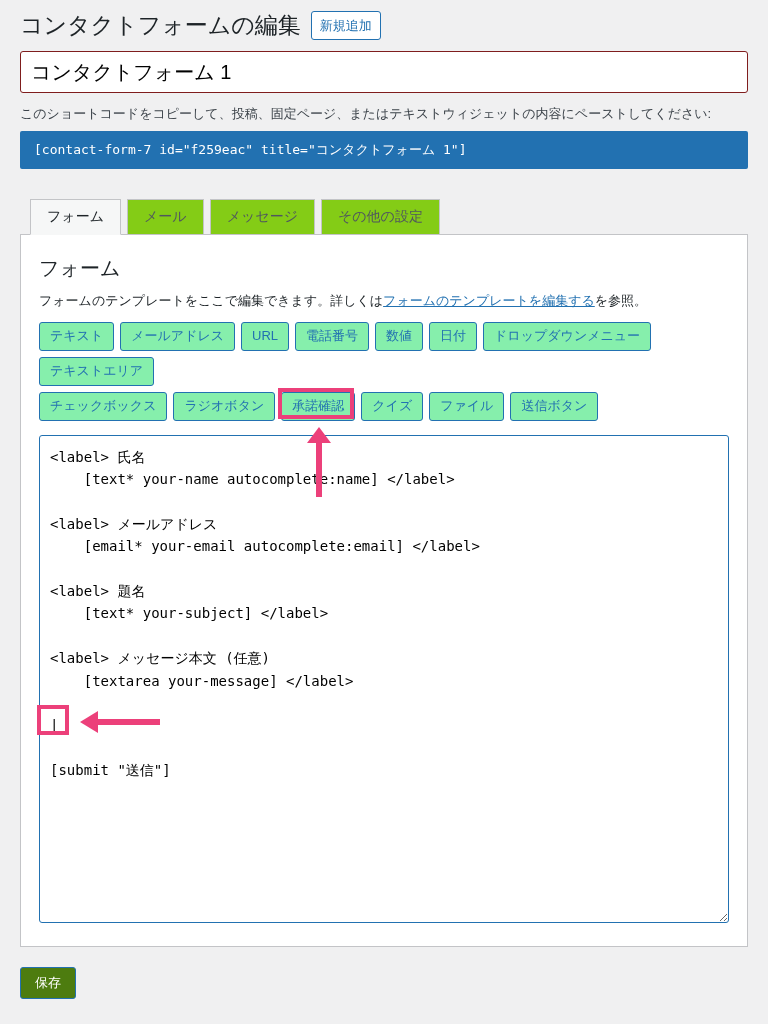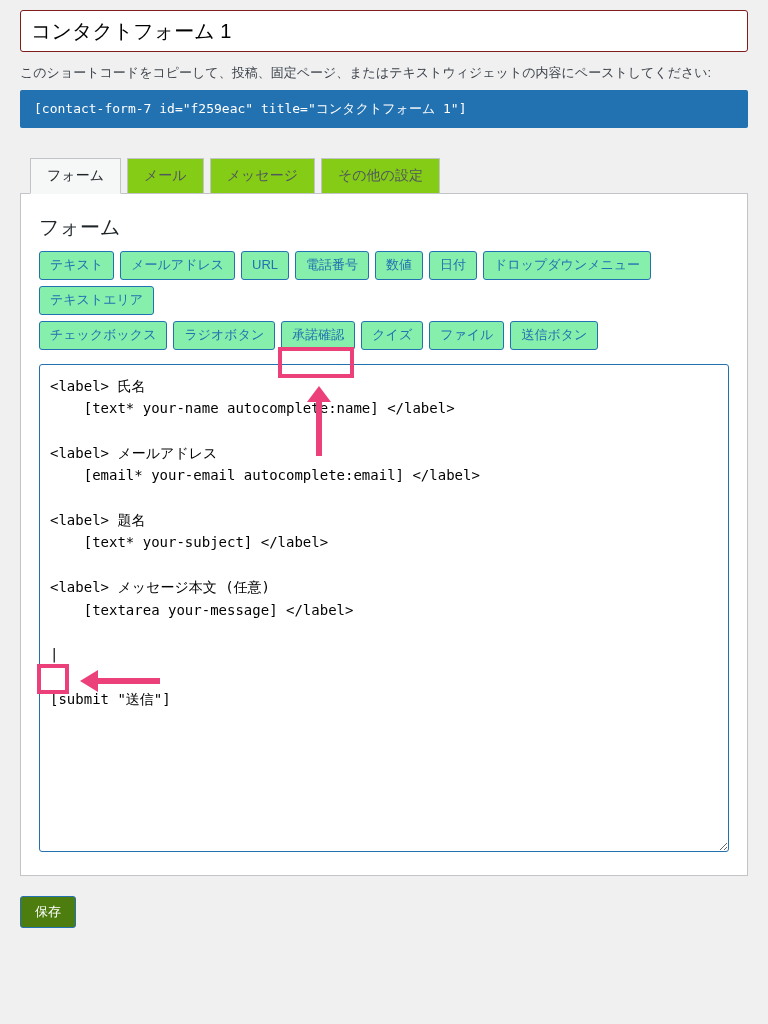--- a/index.html
+++ b/index.html
@@ -153,36 +153,43 @@
     .arrow {
       position: absolute;
       pointer-events: none;
     }
   </style>
 </head>
 <body>
 
 <div class="wrap" style="position:relative;">
 
+  <div class="header-row">
+    <h1 class="page-title">コンタクトフォームの編集</h1>
+    <a class="page-title-action" href="#">新規追加</a>
+  </div>
 
   <input type="text" class="title-input" value="コンタクトフォーム 1" style="">
 
   <p class="description">このショートコードをコピーして、投稿、固定ページ、またはテキストウィジェットの内容にペーストしてください:</p>
 
   <div class="shortcode-box">[contact-form-7 id="f259eac" title="コンタクトフォーム 1"]</div>
 
   <div class="tabs">
     <div class="tab active">フォーム</div>
     <div class="tab">メール</div>
     <div class="tab">メッセージ</div>
     <div class="tab">その他の設定</div>
   </div>
 
   <div class="panel" style="position:relative;">
     <h2>フォーム</h2>
+    <p class="panel-desc">
+      <span>フォームのテンプレートをここで編集できます。詳しくは</span><a href="#">フォームのテンプレートを編集する</a><span>を参照。</span>
+    </p>
 
     <div class="tag-row">
       <button class="tag-btn">テキスト</button>
       <button class="tag-btn">メールアドレス</button>
       <button class="tag-btn">URL</button>
       <button class="tag-btn">電話番号</button>
       <button class="tag-btn">数値</button>
       <button class="tag-btn">日付</button>
       <button class="tag-btn">ドロップダウンメニュー</button>
       <button class="tag-btn">テキストエリア</button>

